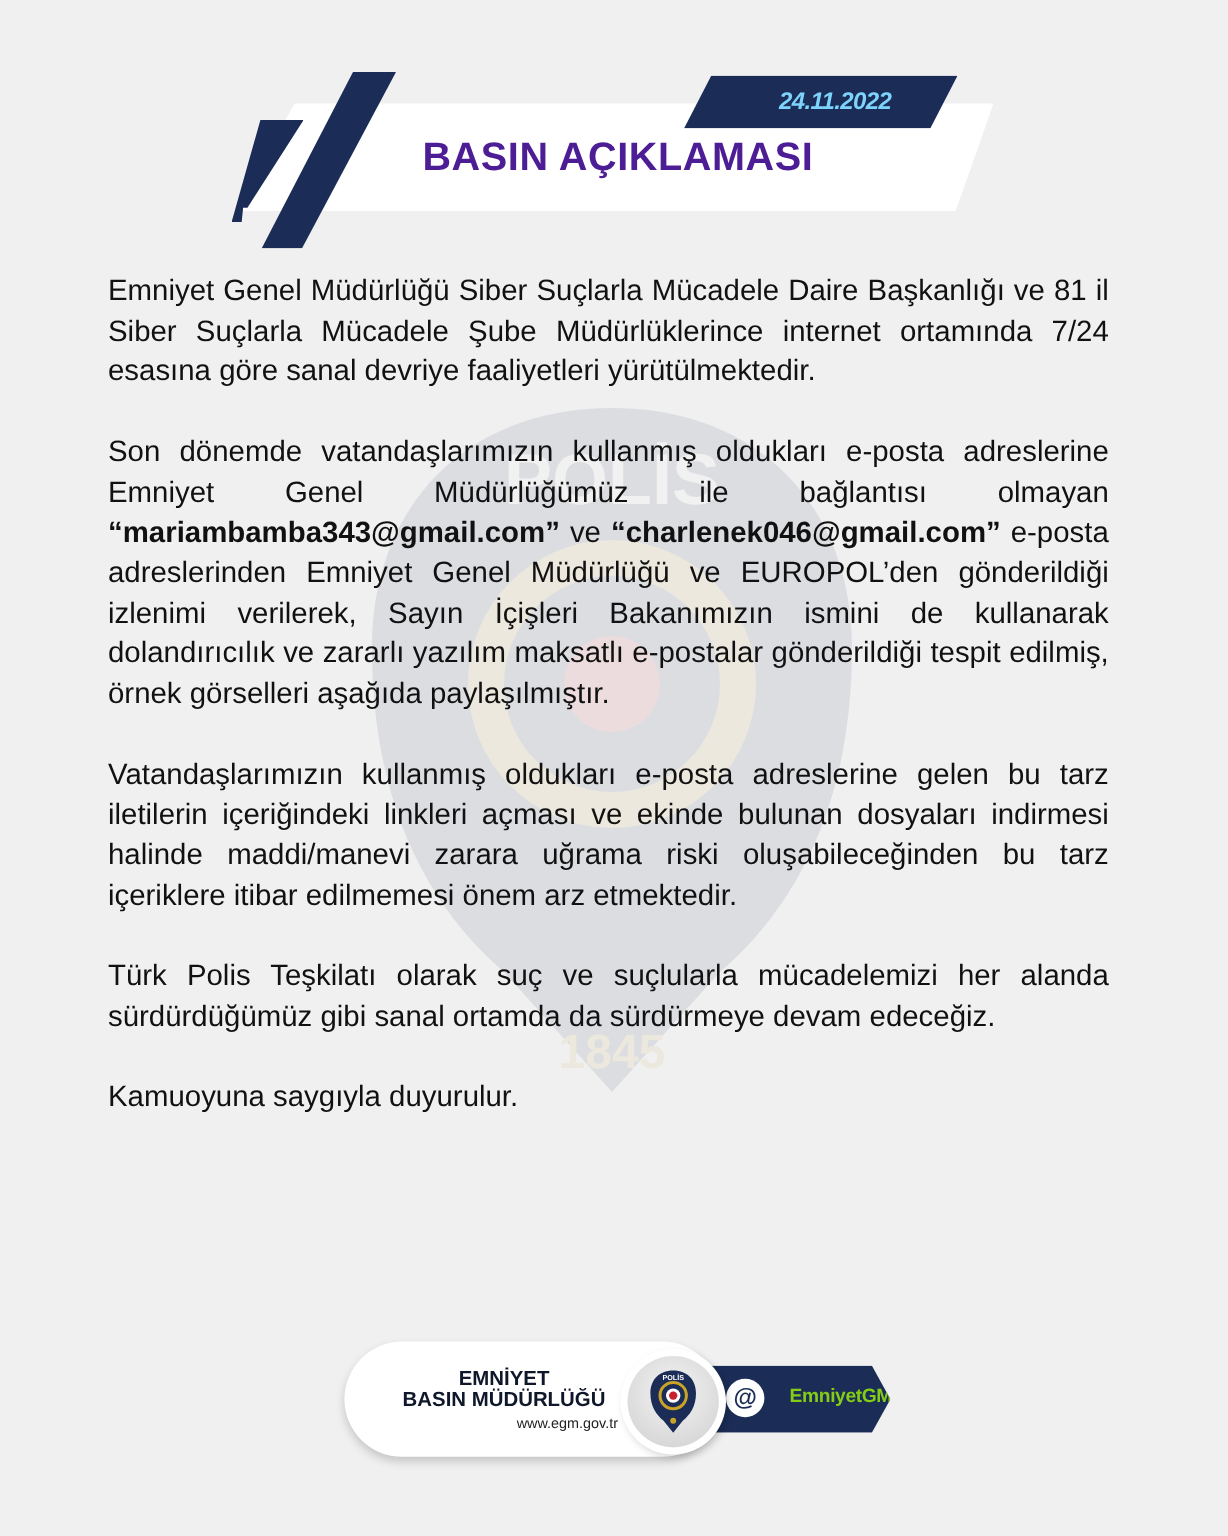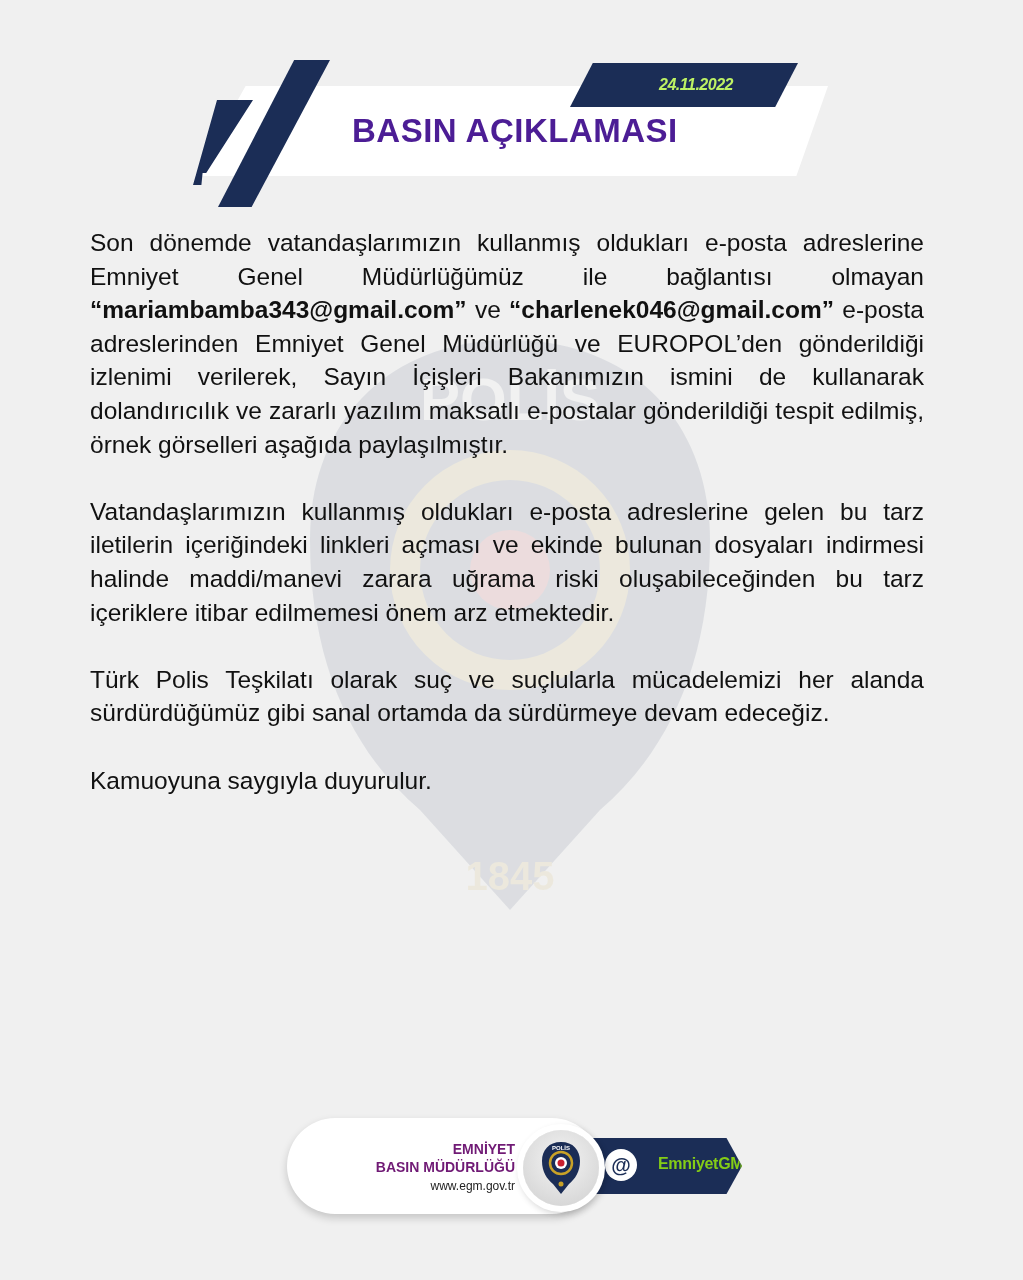--- a/index.html
+++ b/index.html
@@ -21,22 +21,22 @@
   }
   .slash-small { left: 193px; top: 100px; width: 60px; height: 85px; clip-path: polygon(40% 0, 100% 0, 22% 86%, 16% 86%, 14% 100%, 0 100%); }
   .slash-big { left: 218px; top: 60px; width: 112px; height: 147px; clip-path: polygon(68% 0, 100% 0, 30% 100%, 0 100%); }
   .date-tab {
     position: absolute; left: 570px; top: 63px; width: 228px; height: 44px;
     background: #1b2d56;
     clip-path: polygon(10% 0, 100% 0, 90% 100%, 0 100%);
     display: flex; align-items: center; justify-content: center;
   }
   .date-text {
-    color: #bef264; font-family: "Liberation Sans", sans-serif; font-weight: bold; font-style: italic;
-    font-size: 16px; letter-spacing: -0.5px; padding-left: 24px;
+    color: #7dd3fc; font-family: "Liberation Sans", sans-serif; font-weight: bold; font-style: italic;
+    font-size: 20px; letter-spacing: -0.5px; padding-left: 24px;
   }
   .title {
     position: absolute; left: 352px; top: 112px;
     font-family: "Liberation Sans", sans-serif; font-weight: bold;
     font-size: 33px; color: #4c1d95; letter-spacing: 0.5px; white-space: nowrap;
   }
   .body-text {
     position: absolute; left: 90px; top: 226px; width: 834px;
     font-family: "Liberation Sans", sans-serif;
     font-size: 24.5px; line-height: 33.6px; color: #111;
@@ -60,22 +60,22 @@
   .handle {
     position: absolute; left: 71px; top: 17px; color: #84cc16; font-size: 16px; font-weight: bold;
     font-family: "Liberation Sans", sans-serif; letter-spacing: -0.3px;
   }
   .pill {
     position: absolute; left: 0; top: 3px; width: 313px; height: 96px;
     background: #ffffff; border-radius: 48px;
     box-shadow: 0 4px 8px rgba(0,0,0,0.18);
   }
   .org-name {
-    position: absolute; left: 38px; top: 22px; width: 190px; text-align: right;
-    font-family: "Liberation Sans", sans-serif; font-weight: bold; font-size: 14px; line-height: 18px; color: #701a75;
+    position: absolute; left: 38px; top: 22px; width: 190px; text-align: center;
+    font-family: "Liberation Sans", sans-serif; font-weight: bold; font-size: 17px; line-height: 18px; color: #0f172a;
   }
   .org-url {
     position: absolute; left: 38px; top: 61px; width: 190px; text-align: right;
     font-family: "Liberation Sans", sans-serif; font-size: 12px; color: #222;
   }
   .emblem-circle {
     position: absolute; left: 236px; top: 12px; width: 76px; height: 76px; border-radius: 50%;
     background: radial-gradient(circle at 50% 40%, #f4f4f4 0%, #d8d8d8 75%, #c8c8c8 100%);
     box-shadow: 0 0 0 6px #fff, 2px 3px 6px 6px rgba(0,0,0,0.15);
     display: flex; align-items: center; justify-content: center;
@@ -97,20 +97,21 @@
   <div class="band"></div>
   <div class="slash slash-small"></div>
   <div class="slash slash-big"></div>
   <div class="date-tab">
     <span class="date-text">24.11.2022</span>
   </div>
   <div class="title">BASIN AÇIKLAMASI</div>
 </div>
 
 <div class="body-text">
+  <p>Emniyet Genel Müdürlüğü Siber Suçlarla Mücadele Daire Başkanlığı ve 81 il Siber Suçlarla Mücadele Şube Müdürlüklerince internet ortamında 7/24 esasına göre sanal devriye faaliyetleri yürütülmektedir.</p>
   <p><span>Son dönemde vatandaşlarımızın kullanmış oldukları e-posta adreslerine Emniyet Genel Müdürlüğümüz ile bağlantısı olmayan </span><span class="email">“mariambamba343@gmail.com”</span><span> ve </span><span class="email">“charlenek046@gmail.com”</span><span> e-posta adreslerinden Emniyet Genel Müdürlüğü ve EUROPOL’den gönderildiği izlenimi verilerek, Sayın İçişleri Bakanımızın ismini de kullanarak dolandırıcılık ve zararlı yazılım maksatlı e-postalar gönderildiği tespit edilmiş, örnek görselleri aşağıda paylaşılmıştır.</span></p>
   <p>Vatandaşlarımızın kullanmış oldukları e-posta adreslerine gelen bu tarz iletilerin içeriğindeki linkleri açması ve ekinde bulunan dosyaları indirmesi halinde maddi/manevi zarara uğrama riski oluşabileceğinden bu tarz içeriklere itibar edilmemesi önem arz etmektedir.</p>
   <p>Türk Polis Teşkilatı olarak suç ve suçlularla mücadelemizi her alanda sürdürdüğümüz gibi sanal ortamda da sürdürmeye devam edeceğiz.</p>
   <p class="last">Kamuoyuna saygıyla duyurulur.</p>
 </div>
 
 <div class="footer">
   <div class="tag">
     <span class="at-circle">@</span>
     <span class="handle">EmniyetGM</span>

